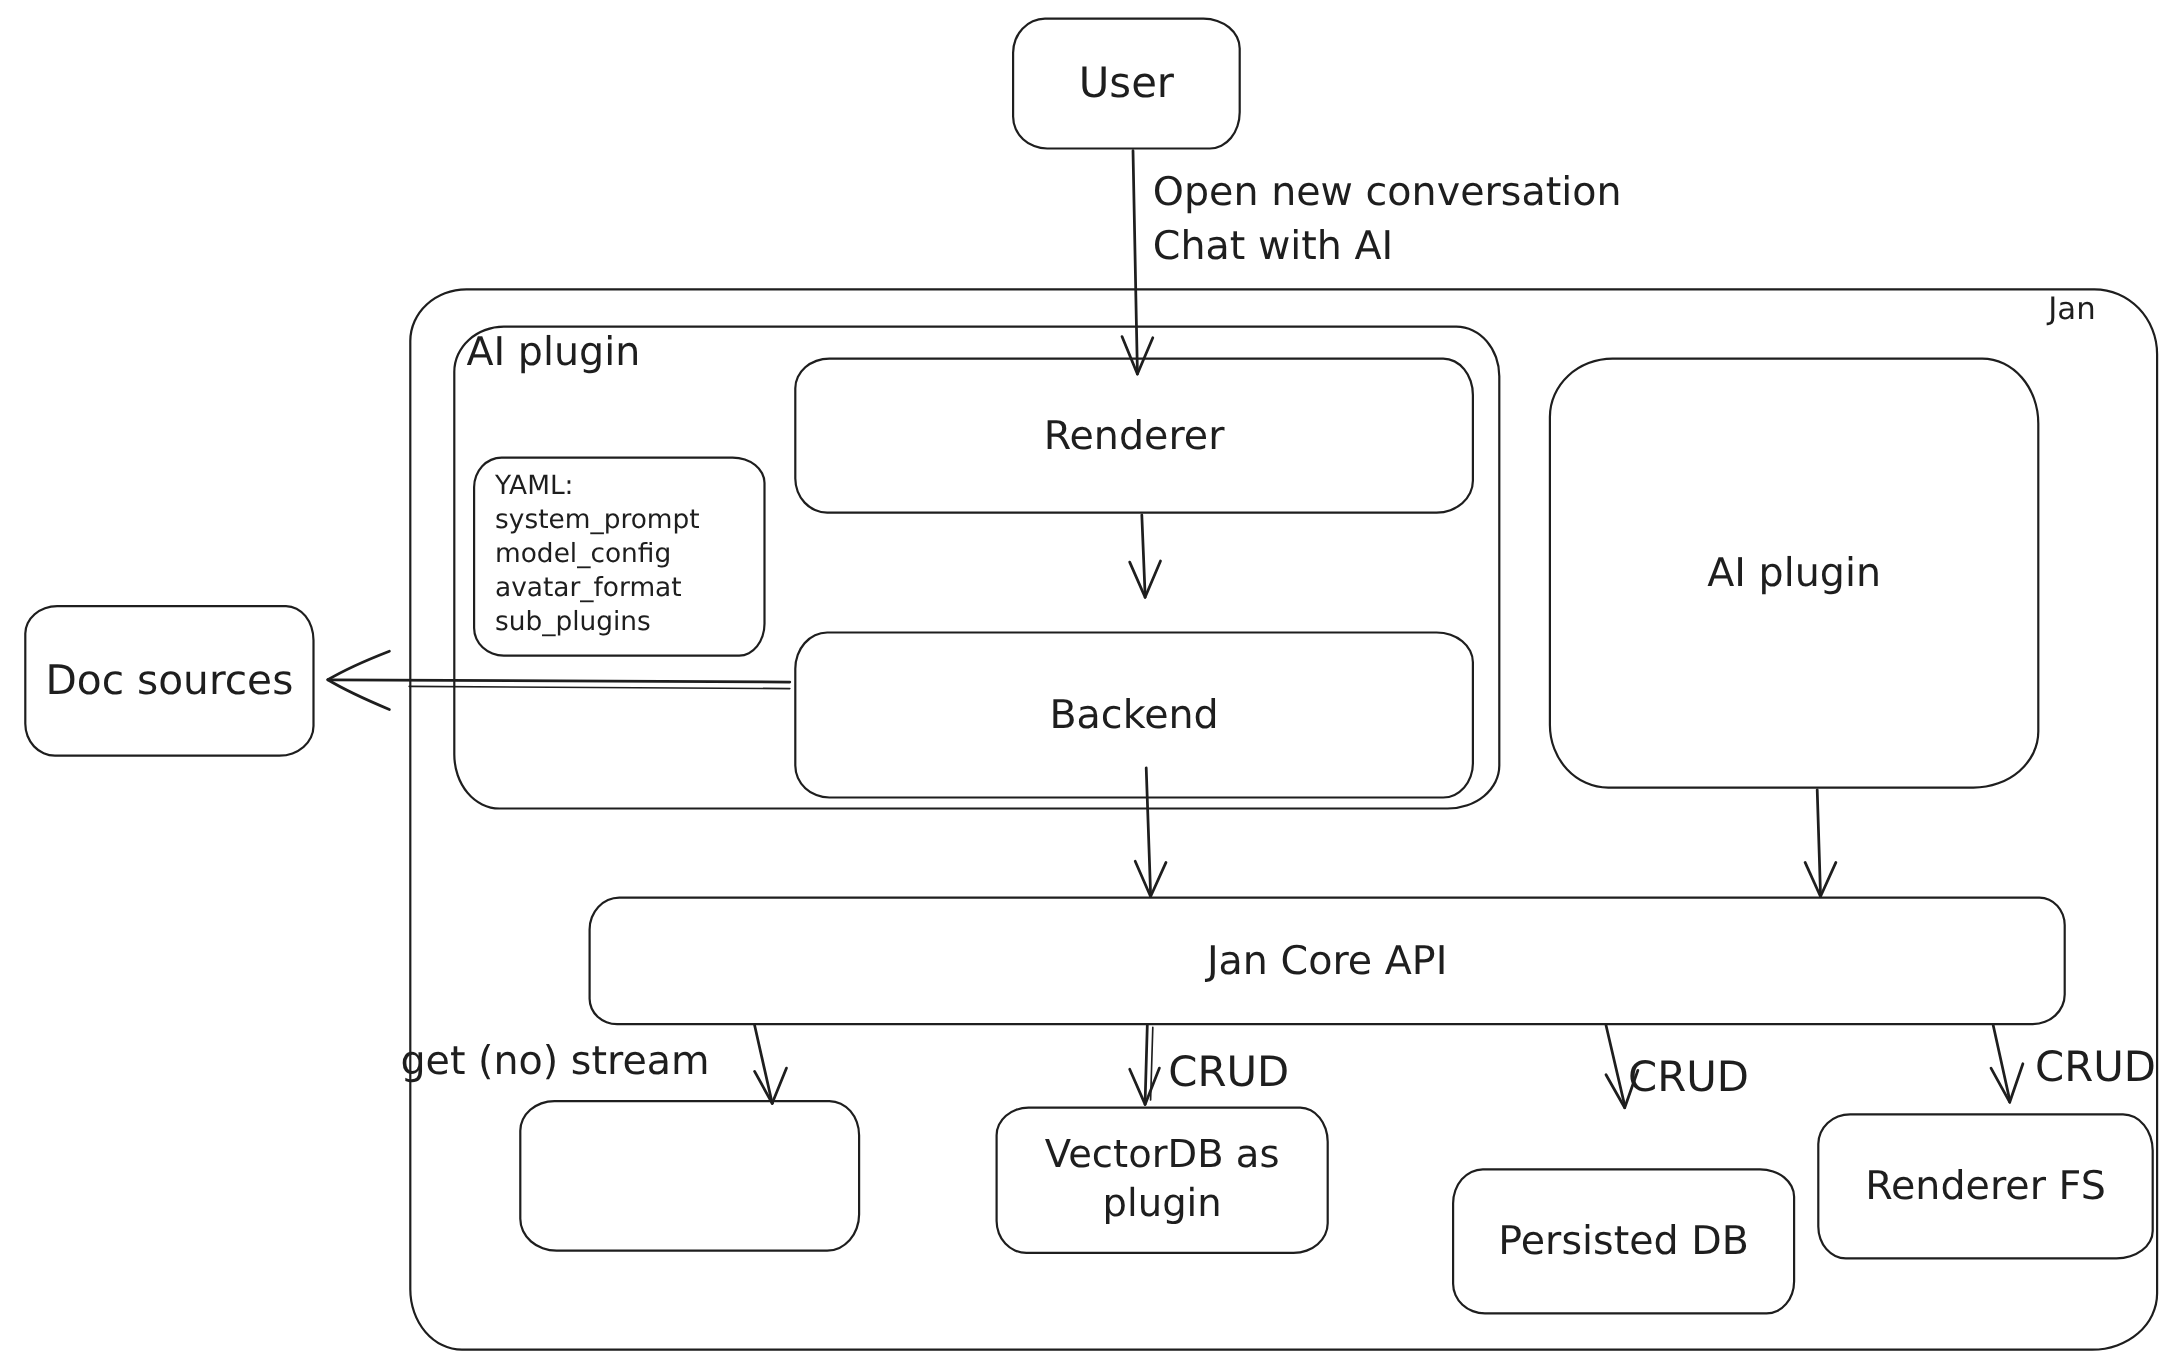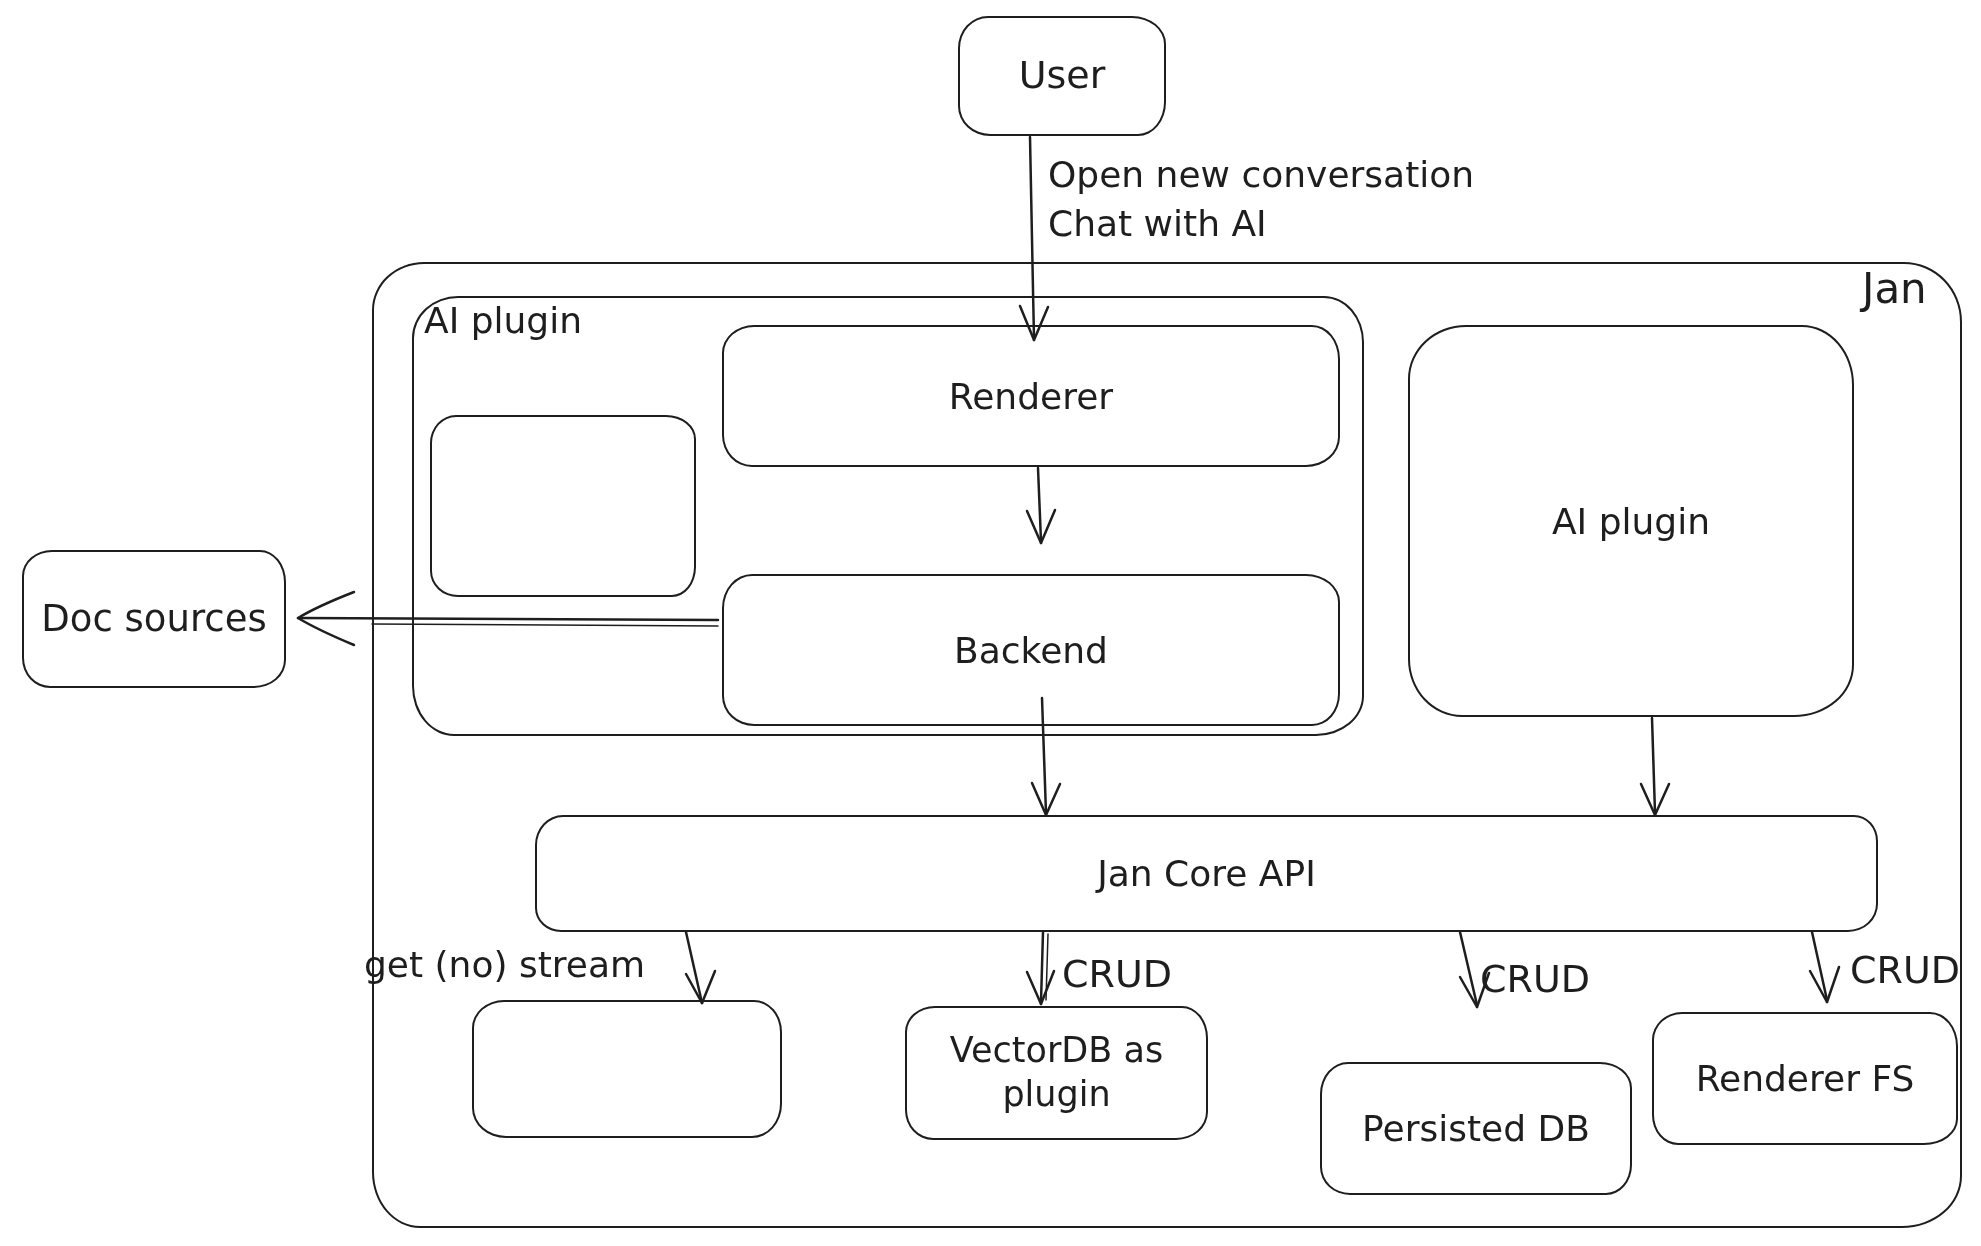--- a/index.html
+++ b/index.html
@@ -55,30 +55,37 @@
     stroke-linejoin: round;
   }
   svg.arrows path.thin { stroke-width: 1.5; }
 </style>
 </head>
 <body>
 
 <div id="canvas">
 
   <div class="box" style="left:372px; top:262px; width:1590px; height:966px; border-radius:52px 58px 60px 48px / 48px 60px 52px 56px;"></div>
-  <div class="label" style="left:1862px; top:264px; font-size:42px;text-align:right;">Jan</div>
+  <div class="label" style="left:1862px; top:264px; font-size:28px;text-align:right;">Jan</div>
 
   <div class="box" style="left:412px; top:296px; width:952px; height:440px; border-radius:46px 40px 48px 42px / 42px 46px 40px 50px;"></div>
   <div class="label" style="left:424px; top:300px; font-size:36px;">AI plugin</div>
 
-  <div class="box" style="left:920px; top:16px; width:208px; height:120px; font-size:38px; border-radius:30px 34px 28px 32px / 32px 28px 34px 30px;margin-left:38px;">User</div>
+  <div class="box" style="left:920px; top:16px; width:208px; height:120px; font-size:38px; border-radius:30px 34px 28px 32px / 32px 28px 34px 30px;">User</div>
 
   <div class="box" style="left:722px; top:325px; width:618px; height:142px; font-size:36px; border-radius:32px 28px 34px 30px / 28px 34px 30px 32px;text-align:right;">Renderer</div>
 
   <div class="box" style="left:430px; top:415px; width:266px; height:182px; border-radius:26px 30px 24px 28px / 28px 24px 30px 26px;"></div>
+  <div class="yaml-lines" style="left:450px; top:426px; width:230px;">
+    <div>YAML:</div>
+    <div>system_prompt</div>
+    <div>model_config</div>
+    <div>avatar_format</div>
+    <div>sub_plugins</div>
+  </div>
 
   <div class="box" style="left:722px; top:545px; width:618px; height:152px; font-size:36px; border-radius:30px 34px 28px 32px / 34px 28px 32px 30px;margin-top:29px;">Backend</div>
 
   <div class="box" style="left:22px; top:550px; width:264px; height:138px; font-size:37px; border-radius:30px 26px 32px 28px / 26px 32px 28px 30px;">Doc sources</div>
 
   <div class="box" style="left:1408px; top:325px; width:446px; height:392px; font-size:36px; border-radius:58px 52px 60px 54px / 54px 60px 52px 58px;">AI plugin</div>
 
   <div class="box" style="left:535px; top:815px; width:1343px; height:117px; font-size:36px; border-radius:28px 24px 30px 26px / 30px 26px 28px 24px;">Jan Core API</div>
 
   <div class="box" style="left:472px; top:1000px; width:310px; height:138px; border-radius:32px 28px 30px 34px / 28px 32px 34px 30px;"></div>

